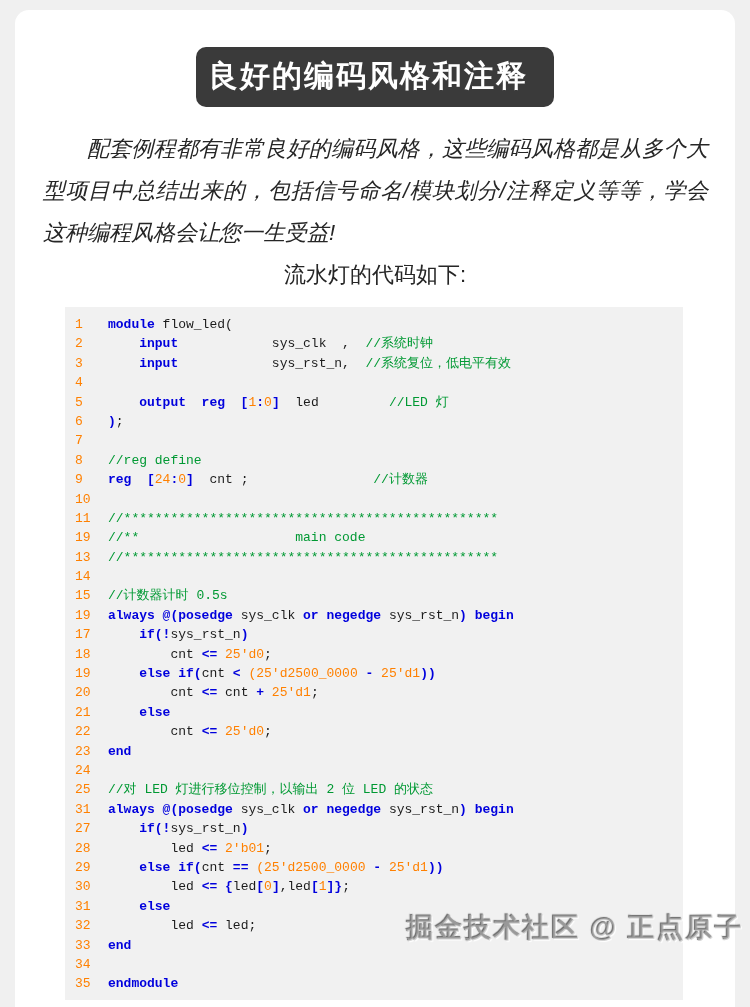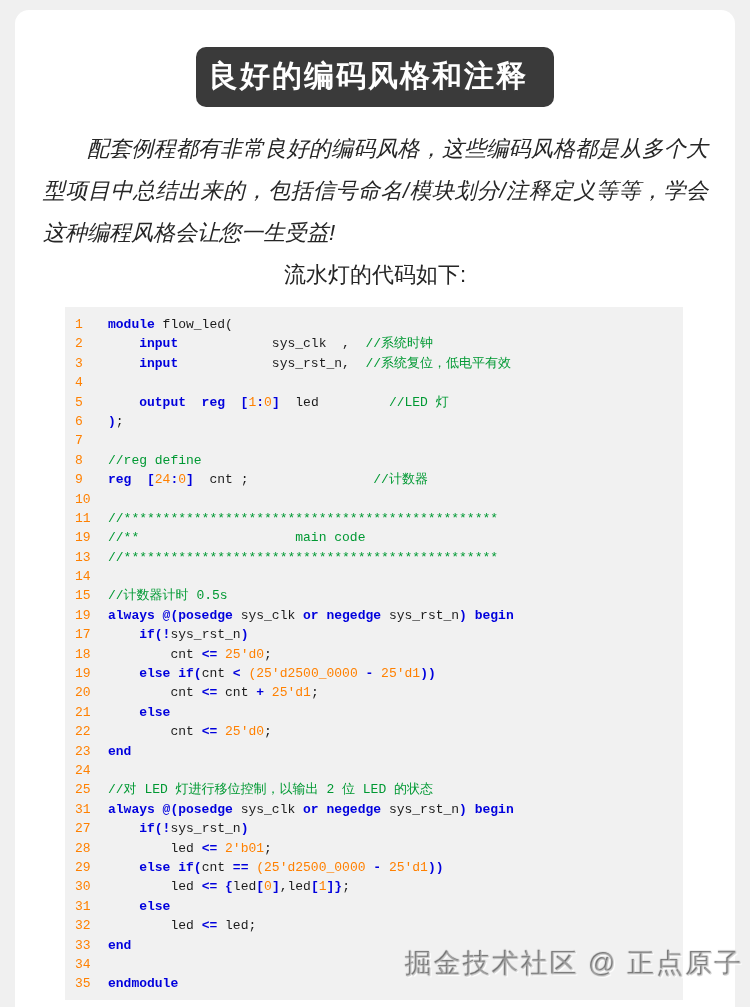--- a/index.html
+++ b/index.html
@@ -63,23 +63,23 @@
     margin-right: 9px;
   }
   .toks { white-space: pre; color: #1c1c1c; }
   .tok-k { color: #0000dd; font-weight: bold; }
   .tok-c { color: #009933; margin-top: 16px; }
   .tok-n { color: #ff8000; }
   .tok-p { color: #1c1c1c; }
   .watermark {
     position: absolute;
     right: 6px;
-    top: 946px;
+    top: 910px;
     font-size: 27px;
-    font-weight: normal;
+    font-weight: bold;
     letter-spacing: 2px;
     color: rgba(190,190,190,0.55);
     text-shadow: -1px -1px 1px rgba(80,80,80,0.85), 1px 1px 1px #ffffff;
     white-space: nowrap;
   }
 </style>
 </head>
 <body>
 
 <div class="card">

